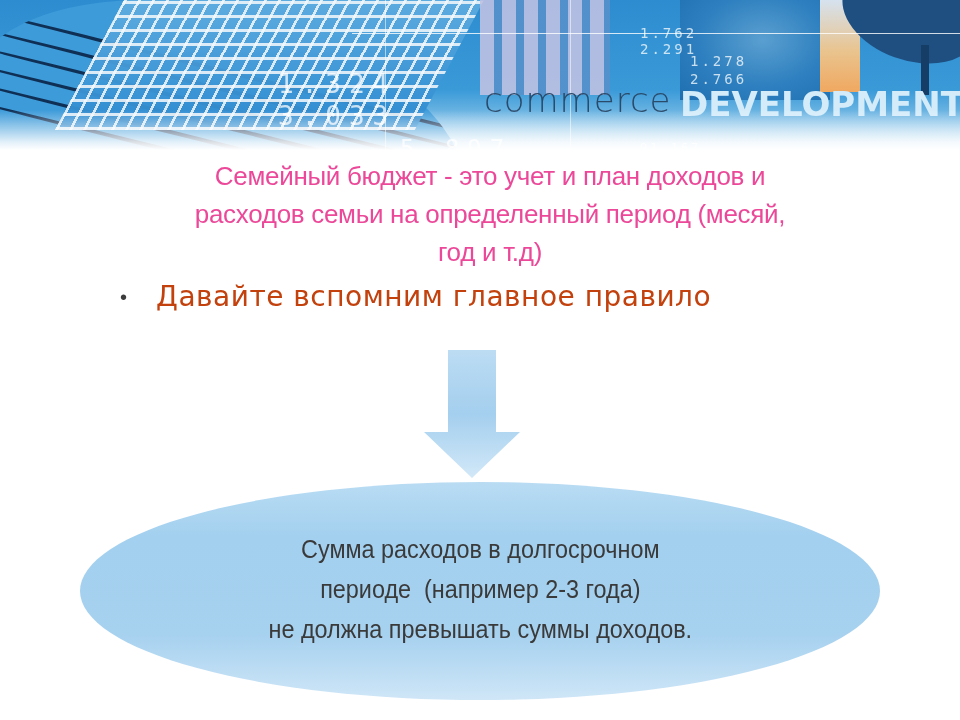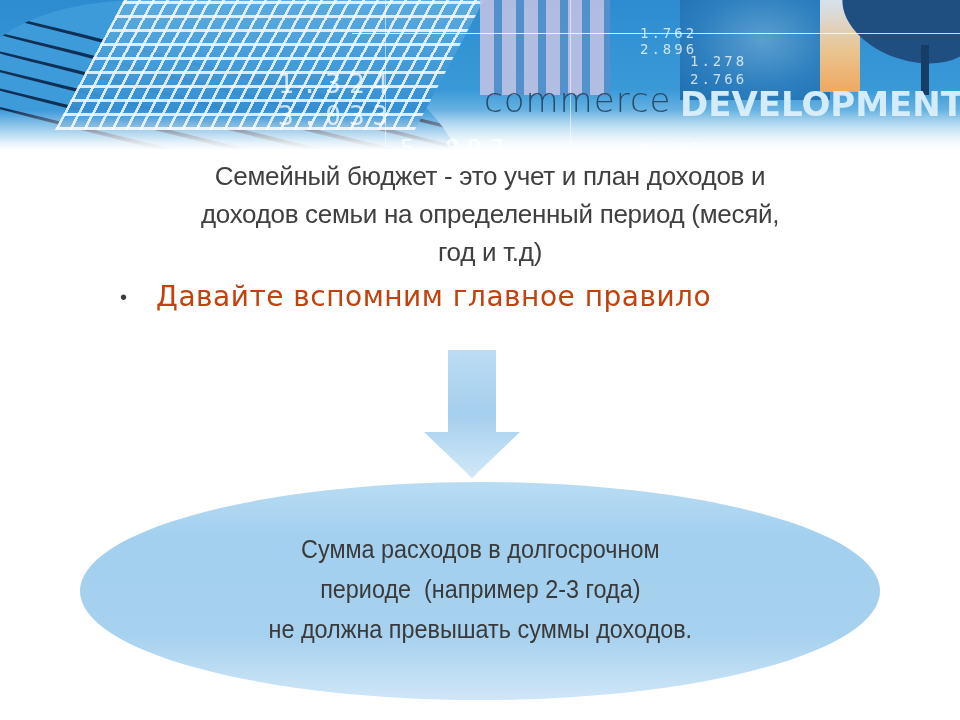--- a/index.html
+++ b/index.html
@@ -77,21 +77,21 @@
       color: #d4ecfa; letter-spacing: 0px; font-family: "DejaVu Sans", sans-serif;
     }
     .banner .fade {
       position: absolute; left: 0; bottom: 0; width: 960px; height: 40px;
       background: linear-gradient(180deg, rgba(255,255,255,0) 0%, rgba(255,255,255,.85) 80%, #fff 100%);
     }
 
     
     .title {
       position: absolute; left: 100px; top: 157px; width: 780px;
-      text-align: center; color: #404040; font-size: 26px; line-height: 38px;
+      text-align: center; color: #ec4899; font-size: 26px; line-height: 38px;
       font-family: "Liberation Sans Narrow", "Liberation Sans", sans-serif;
       letter-spacing: -0.3px;
     }
 
     
     .bullet-row {
       position: absolute; left: 120px; top: 282px; width: 700px;
       display: flex; align-items: flex-start;
     }
     .bullet-dot {
@@ -141,33 +141,33 @@
   <div class="mast"></div>
 
   <div class="vline" style="left:385px"></div>
   <div class="vline" style="left:570px"></div>
   <div class="hline" style="left:352px; top:33px; width:608px"></div>
 
   <span class="num" style="left:278px; top:46px; font-size:26px">1.324</span>
   <span class="num" style="left:278px; top:78px; font-size:26px">3.033</span>
   <span class="num" style="left:400px; top:112px; font-size:24px">5.897</span>
   <span class="num" style="left:640px; top:2px; font-size:14px; letter-spacing:3px">1.762</span>
-  <span class="num" style="left:640px; top:18px; font-size:14px; letter-spacing:3px">2.896</span>
+  <span class="num" style="left:640px; top:18px; font-size:14px; letter-spacing:3px">2.291</span>
   <span class="num" style="left:690px; top:30px; font-size:14px; letter-spacing:3px">1.278</span>
   <span class="num" style="left:690px; top:48px; font-size:14px; letter-spacing:3px">2.766</span>
   <span class="num" style="left:640px; top:118px; font-size:12px; letter-spacing:3px">91.167</span>
 
   <span class="commerce">commerce</span>
   <span class="dev">DEVELOPMENT</span>
   <div class="fade"></div>
 </div>
 
 <div class="title">
   <div>Семейный бюджет - это учет и план доходов и</div>
-  <div>доходов семьи на определенный период (месяй,</div>
+  <div>расходов семьи на определенный период (месяй,</div>
   <div>год и т.д)</div>
 </div>
 
 <div class="bullet-row">
   <span class="bullet-dot">•</span>
   <div class="bullet-text">
     <div>Давайте вспомним главное правило</div>
   </div>
 </div>
 

